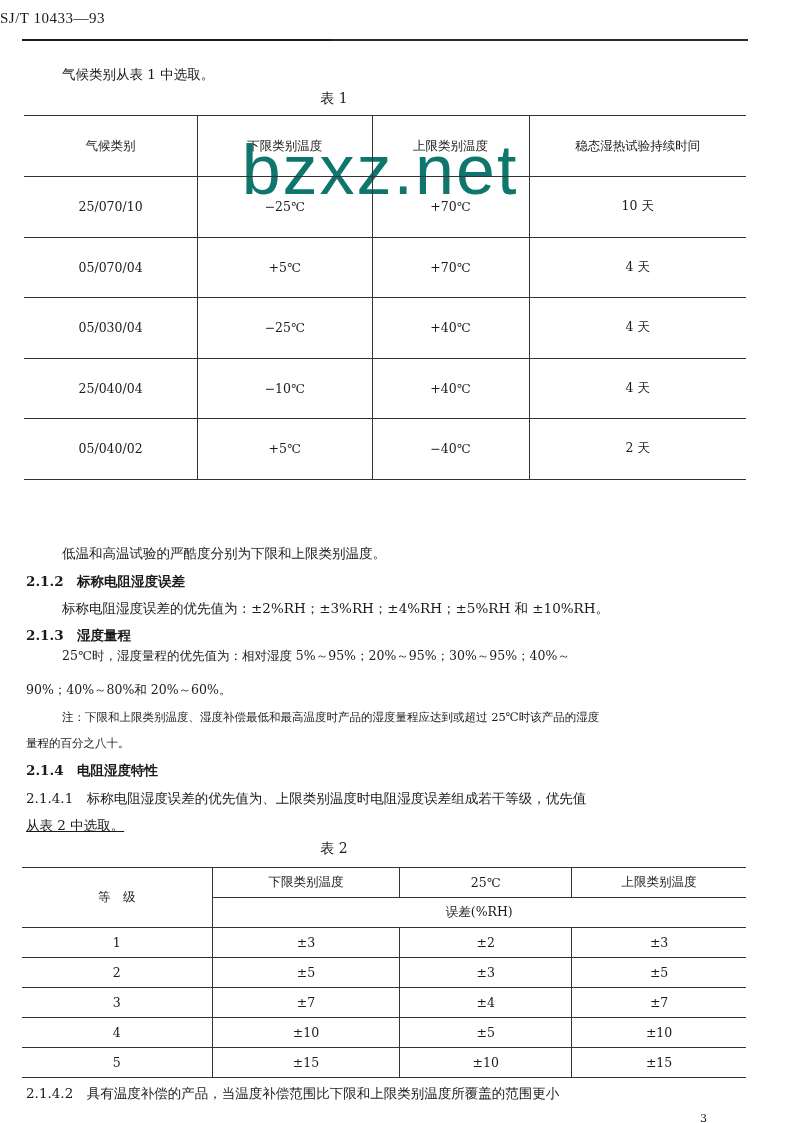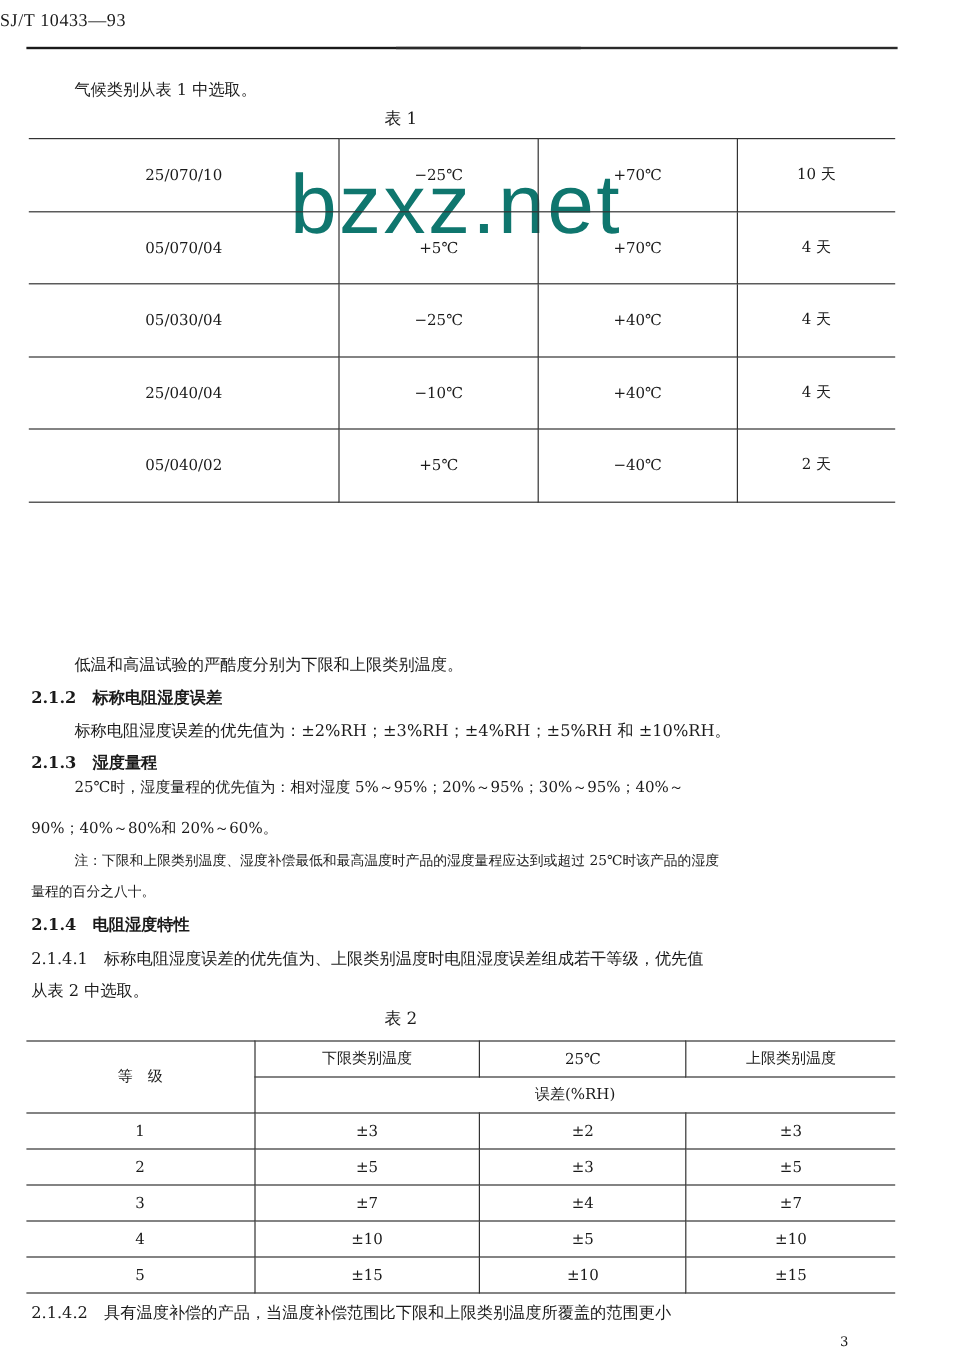--- a/index.html
+++ b/index.html
@@ -48,20 +48,26 @@
 <div class="header-rule"></div>
 <div class="header-rule-right"></div>
 
 <div class="watermark">bzxz.net</div>
 
 <div class="p" style="left:62px; top:66px;">气候类别从表 1 中选取。</div>
 <div class="caption" style="top:90px;">表 1</div>
 
 <table id="t1">
   <tbody>
+      <tr>
+    <th style="width:120px">气候类别</th>
+    <th style="width:120px">下限类别温度</th>
+    <th style="width:108px" class="dashed-left">上限类别温度</th>
+    <th style="width:110px; padding:0 20px; line-height:22px">稳态湿热试验持续时间</th>
+  </tr>
   <tr>
     <td>25/070/10</td>
     <td>−25℃</td>
     <td class="dashed-left">+70℃</td>
     <td>10 天</td>
   </tr>
   <tr>
     <td>05/070/04</td>
     <td>+5℃</td>
     <td class="dashed-left">+70℃</td>
@@ -91,21 +97,21 @@
 <div class="p" style="left:62px; top:545px;">低温和高温试验的严酷度分别为下限和上限类别温度。</div>
 <div class="p" style="left:26px; top:573px; font-weight:bold;">2.1.2　标称电阻湿度误差</div>
 <div class="p" style="left:62px; top:600px;">标称电阻湿度误差的优先值为：±2%RH；±3%RH；±4%RH；±5%RH 和 ±10%RH。</div>
 <div class="p" style="left:26px; top:627px; font-weight:bold;">2.1.3　湿度量程</div>
 <div class="p" style="left:62px; top:648px; font-size:12.5px;">25℃时，湿度量程的优先值为：相对湿度 5%～95%；20%～95%；30%～95%；40%～</div>
 <div class="p" style="left:26px; top:682px; font-size:12.5px;">90%；40%～80%和 20%～60%。</div>
 <div class="p" style="left:62px; top:710px; font-size:11.5px;">注：下限和上限类别温度、湿度补偿最低和最高温度时产品的湿度量程应达到或超过 25℃时该产品的湿度</div>
 <div class="p" style="left:26px; top:736px; font-size:11.5px;">量程的百分之八十。</div>
 <div class="p" style="left:26px; top:762px; font-weight:bold;">2.1.4　电阻湿度特性</div>
 <div class="p" style="left:26px; top:790px;">2.1.4.1　标称电阻湿度误差的优先值为、上限类别温度时电阻湿度误差组成若干等级，优先值</div>
-<div class="p" style="left:26px; top:817px;">从表 2 中选取。</div>
+<div class="p" style="left:26px; top:817px;text-decoration:underline;">从表 2 中选取。</div>
 
 <div class="caption" style="top:840px;">表 2</div>
 
 <table id="t2">
   <tbody>
       <tr>
     <th rowspan="2" style="width:120px">等　级</th>
     <th style="width:118px">下限类别温度</th>
     <th style="width:108px">25℃</th>
     <th style="width:110px">上限类别温度</th>

